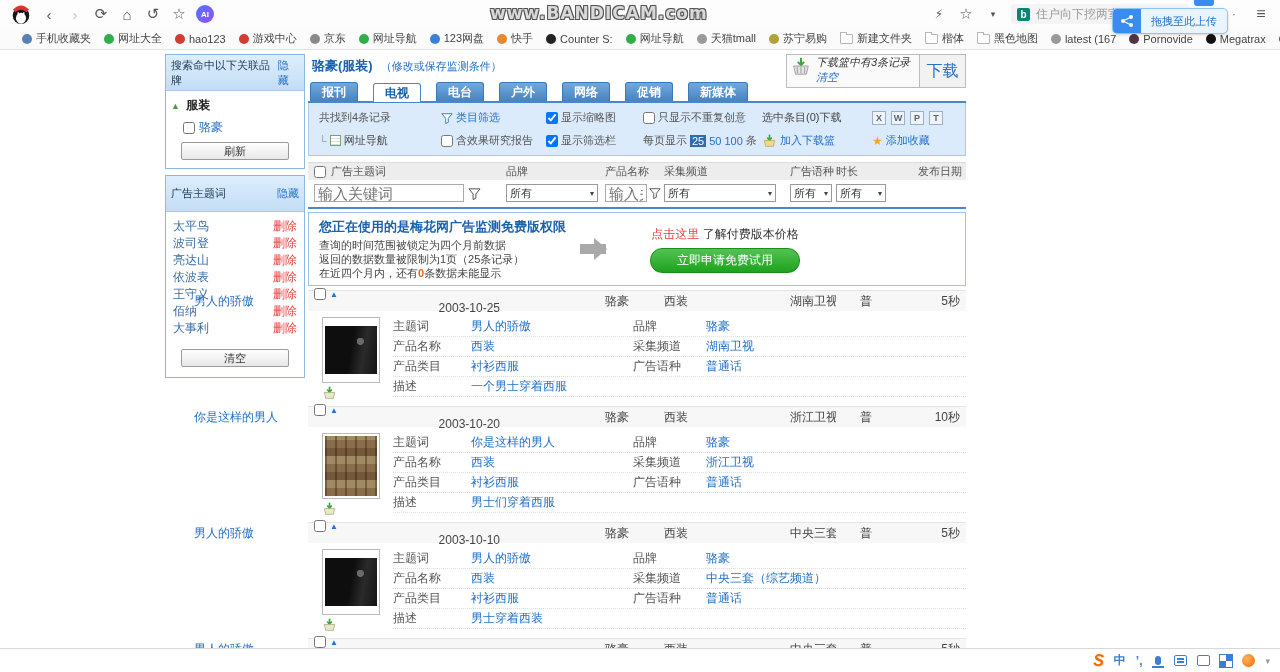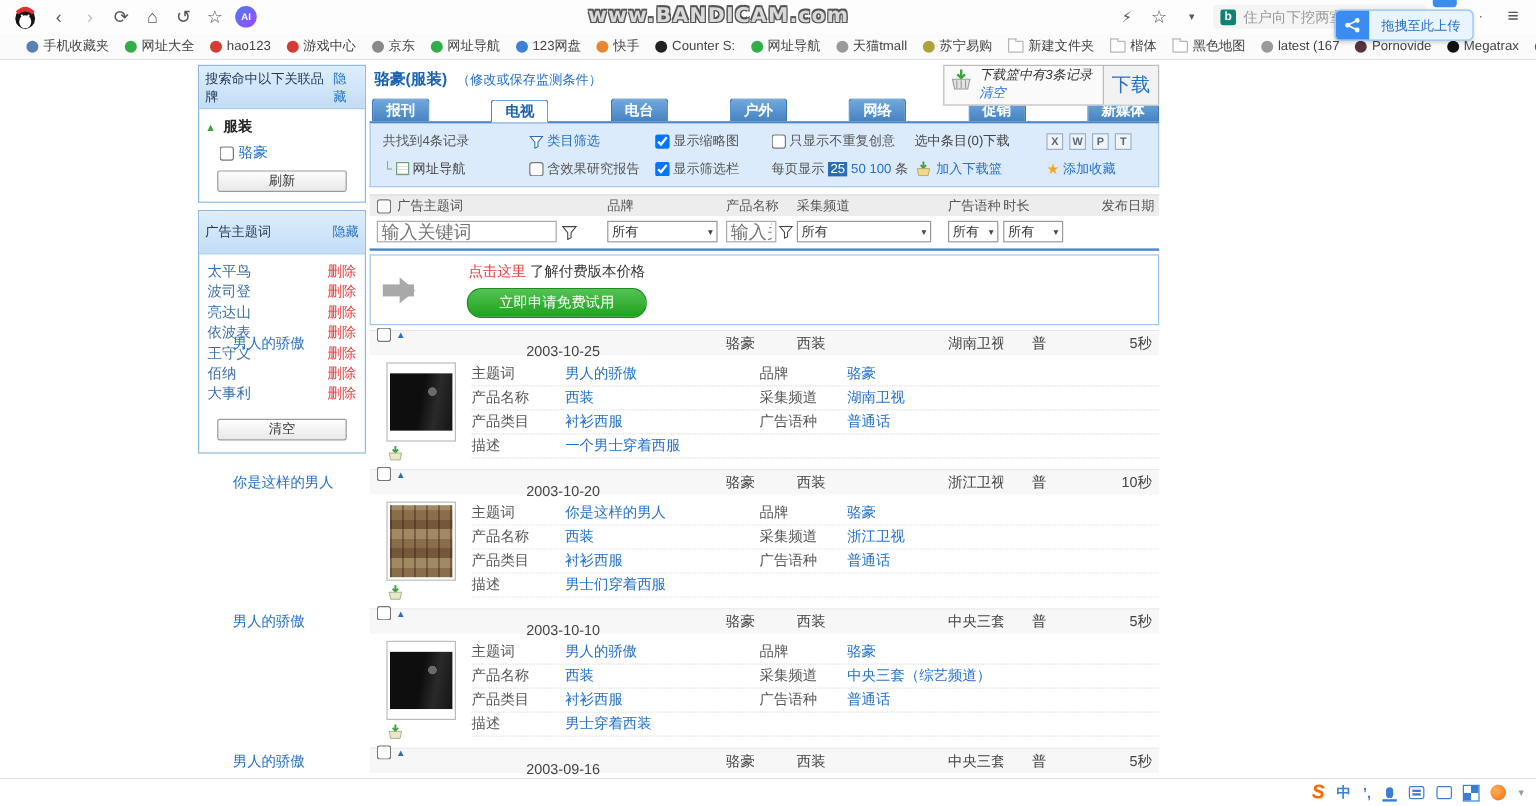--- a/index.html
+++ b/index.html
@@ -51,21 +51,21 @@
 
   
   .main { width:658px; flex:none; position:relative; }
   .main-title-row { height:24px; display:flex; align-items:center; gap:8px; padding-left:4px; }
   .page-title { color:#1b62ae; font-weight:bold; font-size:13px; }
   .dl-box { position:absolute; right:0; top:0; width:180px; height:34px; border:1px solid #bcbcbc; background:#fafafa; display:flex; align-items:stretch; z-index:5; }
   .dl-left { flex:1; display:flex; align-items:flex-start; gap:5px; padding:0 4px; font-size:11px; color:#333;font-style:italic; }
   .dl-btn { width:46px; border-left:1px solid #bcbcbc; background:#f2f2f2; display:flex; align-items:center; justify-content:center; font-size:16px; color:#2470c8; cursor:pointer; }
 
   
-  .tabs { display:flex; gap:3px; margin-top:4px; padding-left:2px; border-bottom:2px solid #4a86c8;justify-content:space-between; }
+  .tabs { display:flex; gap:15px; margin-top:4px; padding-left:2px; border-bottom:2px solid #4a86c8; }
   .tab { height:19px; line-height:19px; padding:0 11px; font-size:12px; font-weight:bold; color:#fff; background:linear-gradient(#72a9dc,#4583c2); border:1px solid #3a78bb; border-bottom:none; border-radius:3px 3px 0 0; cursor:pointer; }
   .tab.active { background:#fff; color:#1b62ae; position:relative; top:1px; border-color:#4a86c8; }
 
   
   .toolbar { background:#dcebfb; border:1px solid #a9c9e9; border-top:none; padding:7px 6px 7px 10px; display:grid; grid-template-columns:122px 105px 97px 119px 110px 1fr; row-gap:8px; align-items:center; font-size:11px; color:#555; }
   .tb-cell { display:flex; align-items:center; gap:3px; white-space:nowrap; }
   .pp-box { display:inline-block; min-width:16px; text-align:center; background:#2b6cb5; color:#fff; padding:0 2px; }
   .exp-ic { width:14px; height:14px; border:1px solid #9ab0c6; background:#f0f4f8; color:#567; font-size:9px; font-weight:bold; text-align:center; line-height:12px; margin-right:2px; cursor:pointer; display:inline-block; }
   .mini-sheet { width:11px; height:11px; border:1px solid #7aa07a; background:repeating-linear-gradient(#fff 0 2px,#cfe3cf 2px 3px); display:inline-block; }
   .star-orange { color:#f6a623; font-size:12px; }
@@ -479,20 +479,28 @@
             <span class="car">▾</span>
           </span></span>
       <span><span class="sel" style="width:50px;">
             <span>所有</span>
             <span class="car">▾</span>
           </span></span>
       <span></span>
     </div>
 
     <div class="notice">
+      <div style="flex:none;max-width:330px;">
+        <div class="notice-title">您正在使用的是梅花网广告监测免费版权限</div>
+        <div class="notice-line">查询的时间范围被锁定为四个月前数据</div>
+        <div class="notice-line">返回的数据数量被限制为1页（25条记录）</div>
+        <div class="notice-line">
+          <span>在近四个月内，还有</span><span class="orange-num">0</span><span>条数据未能显示</span>
+        </div>
+      </div>
       <div class="big-arrow"></div>
       <div class="notice-right">
         <div style="font-size:12px;color:#333;">
           <span class="click-red">点击这里</span>
           <span>了解付费版本价格</span>
         </div>
         <span class="trial-btn">立即申请免费试用</span>
       </div>
     </div>
 

